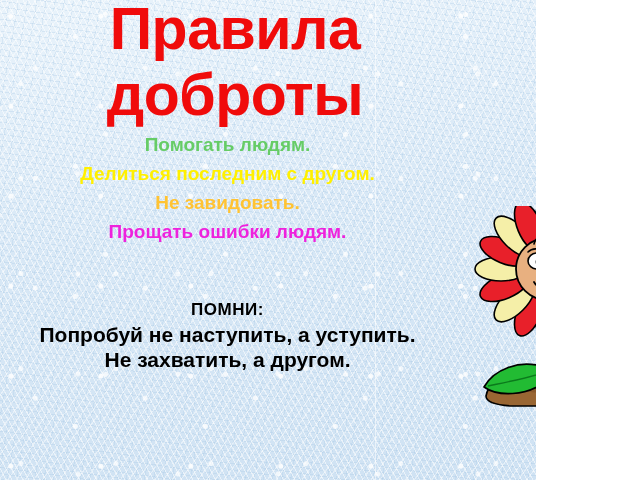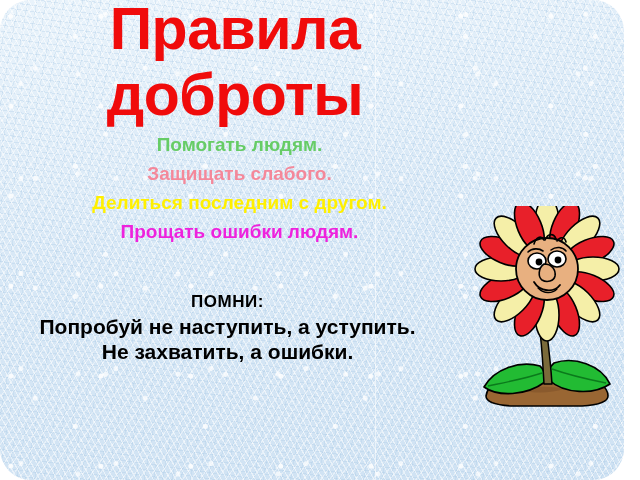--- a/index.html
+++ b/index.html
@@ -10,21 +10,21 @@
   body {
     width: 640px;
     height: 480px;
     overflow: hidden;
     font-family: "Liberation Sans", sans-serif;
   }
 
   
   .slide {
     position: relative;
-    width: 624px;
+    width: 536px;
     height: 480px;
     overflow: hidden;
     background-color: #dceaf7;
     background-image:
       radial-gradient(circle at 12% 18%, rgba(255,255,255,0.85) 0 2px, rgba(255,255,255,0) 3px),
       radial-gradient(circle at 32% 62%, rgba(255,255,255,0.75) 0 2px, rgba(255,255,255,0) 3px),
       radial-gradient(circle at 58% 28%, rgba(255,255,255,0.80) 0 2px, rgba(255,255,255,0) 3px),
       radial-gradient(circle at 78% 74%, rgba(255,255,255,0.70) 0 2px, rgba(255,255,255,0) 3px),
       radial-gradient(circle at 88% 12%, rgba(255,255,255,0.75) 0 2px, rgba(255,255,255,0) 3px),
       radial-gradient(circle at 22% 88%, rgba(255,255,255,0.70) 0 2px, rgba(255,255,255,0) 3px),
@@ -37,21 +37,20 @@
       repeating-linear-gradient(8deg,
         rgba(168,200,228,0.30) 0px, rgba(168,200,228,0.30) 1px,
         rgba(255,255,255,0.00) 1px, rgba(255,255,255,0.00) 6px),
       repeating-linear-gradient(100deg,
         rgba(160,196,226,0.24) 0px, rgba(160,196,226,0.24) 1px,
         rgba(255,255,255,0.00) 1px, rgba(255,255,255,0.00) 9px),
       linear-gradient(170deg, #e9f3fb 0%, #d8e8f6 45%, #cfe2f3 100%);
     background-size:
       90px 90px, 110px 110px, 130px 130px, 100px 100px, 120px 120px, 95px 95px,
       auto, auto, auto, auto, auto;
-    border-radius: 31px;
   }
 
   
   .seam {
     position: absolute;
     top: 0;
     bottom: 0;
     width: 1px;
     background: rgba(255,255,255,0.55);
     pointer-events: none;
@@ -70,38 +69,38 @@
     font-weight: bold;
     font-size: 59px;
     line-height: 66px;
     letter-spacing: -0.5px;
     white-space: pre-line;
   }
 
   
   .rules {
     position: absolute;
-    left: 12px;
+    left: 0;
     top: 130px;
     width: 455px;
     text-align: center;
   }
   .rule {
     font-family: "Liberation Sans", sans-serif;
     font-weight: bold;
     font-size: 19px;
     line-height: 29px;
     white-space: nowrap;
   }
 
   
   .remember {
     position: absolute;
     left: 0;
-    top: 289px;
+    top: 297px;
     width: 455px;
     text-align: center;
     color: #000000;
   }
   .remember-line {
     font-family: "Liberation Sans", sans-serif;
     font-weight: bold;
     font-size: 21px;
     line-height: 25px;
     white-space: nowrap;
@@ -126,29 +125,29 @@
 
 <div class="slide">
 
   <div class="seam seam-a"></div>
 
   <div class="title">Правила
 доброты</div>
 
   <div class="rules">
     <div class="rule" style="color:#66CC66">Помогать людям.</div>
-    <div class="rule" style="color:#F4889A">Защищать слабого.</div>
     <div class="rule" style="color:#FFF000">Делиться последним с другом.</div>
+    <div class="rule" style="color:#FFC333">Не завидовать.</div>
     <div class="rule" style="color:#EE22DD">Прощать ошибки людям.</div>
   </div>
 
   <div class="remember">
     <div class="remember-line remember-head">ПОМНИ:</div>
     <div class="remember-line">Попробуй не наступить, а уступить.</div>
-    <div class="remember-line">Не захватить, а ошибки.</div>
+    <div class="remember-line">Не захватить, а другом.</div>
   </div>
 
   <div class="flower-wrap">
     <svg viewBox="0 0 188 205" xmlns="http://www.w3.org/2000/svg">
 
       <path d="M34 190 C36 178 48 172 62 172 C70 164 84 163 95 168
                C108 162 124 166 130 174 C146 174 156 181 156 190
                C156 196 146 199 130 200 L60 200 C42 199 34 196 34 190 Z" fill="#996633" stroke="#000" stroke-width="1.6" stroke-linejoin="round"></path>
       <path d="M70 184 C82 180 100 180 112 183 C100 187 82 188 70 184 Z" fill="#7d5128" opacity="0.55"></path>
 

